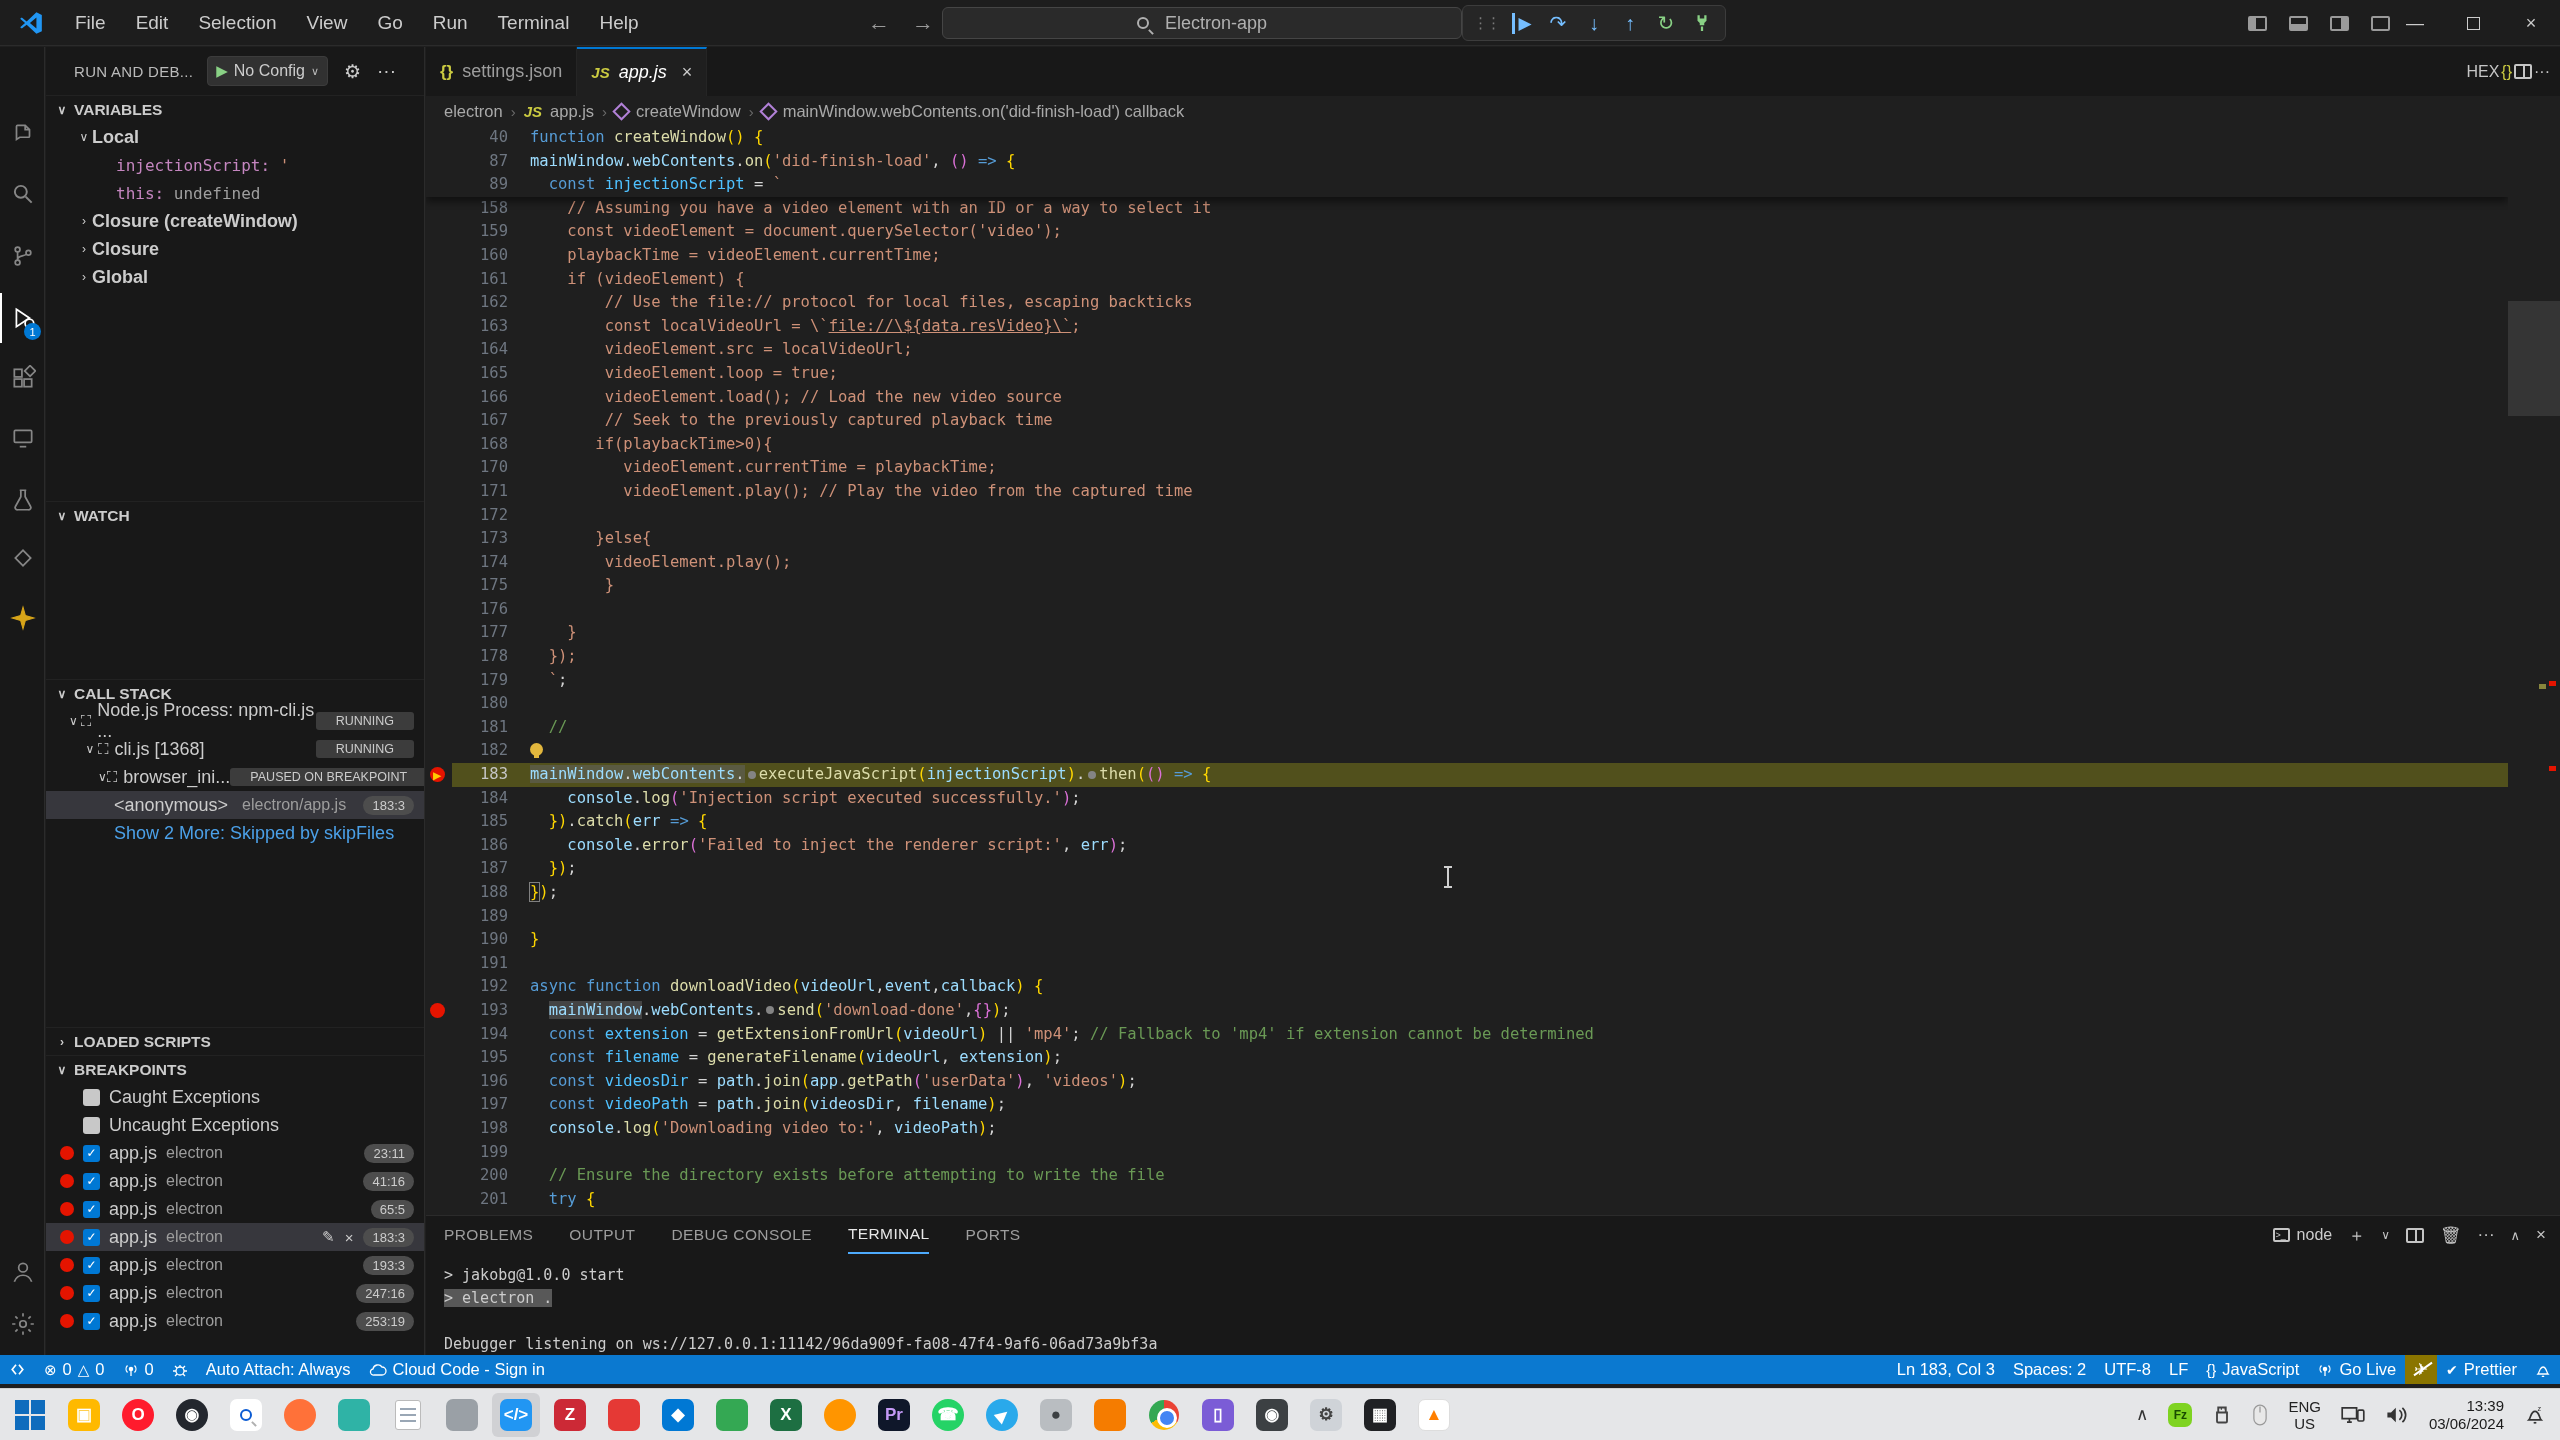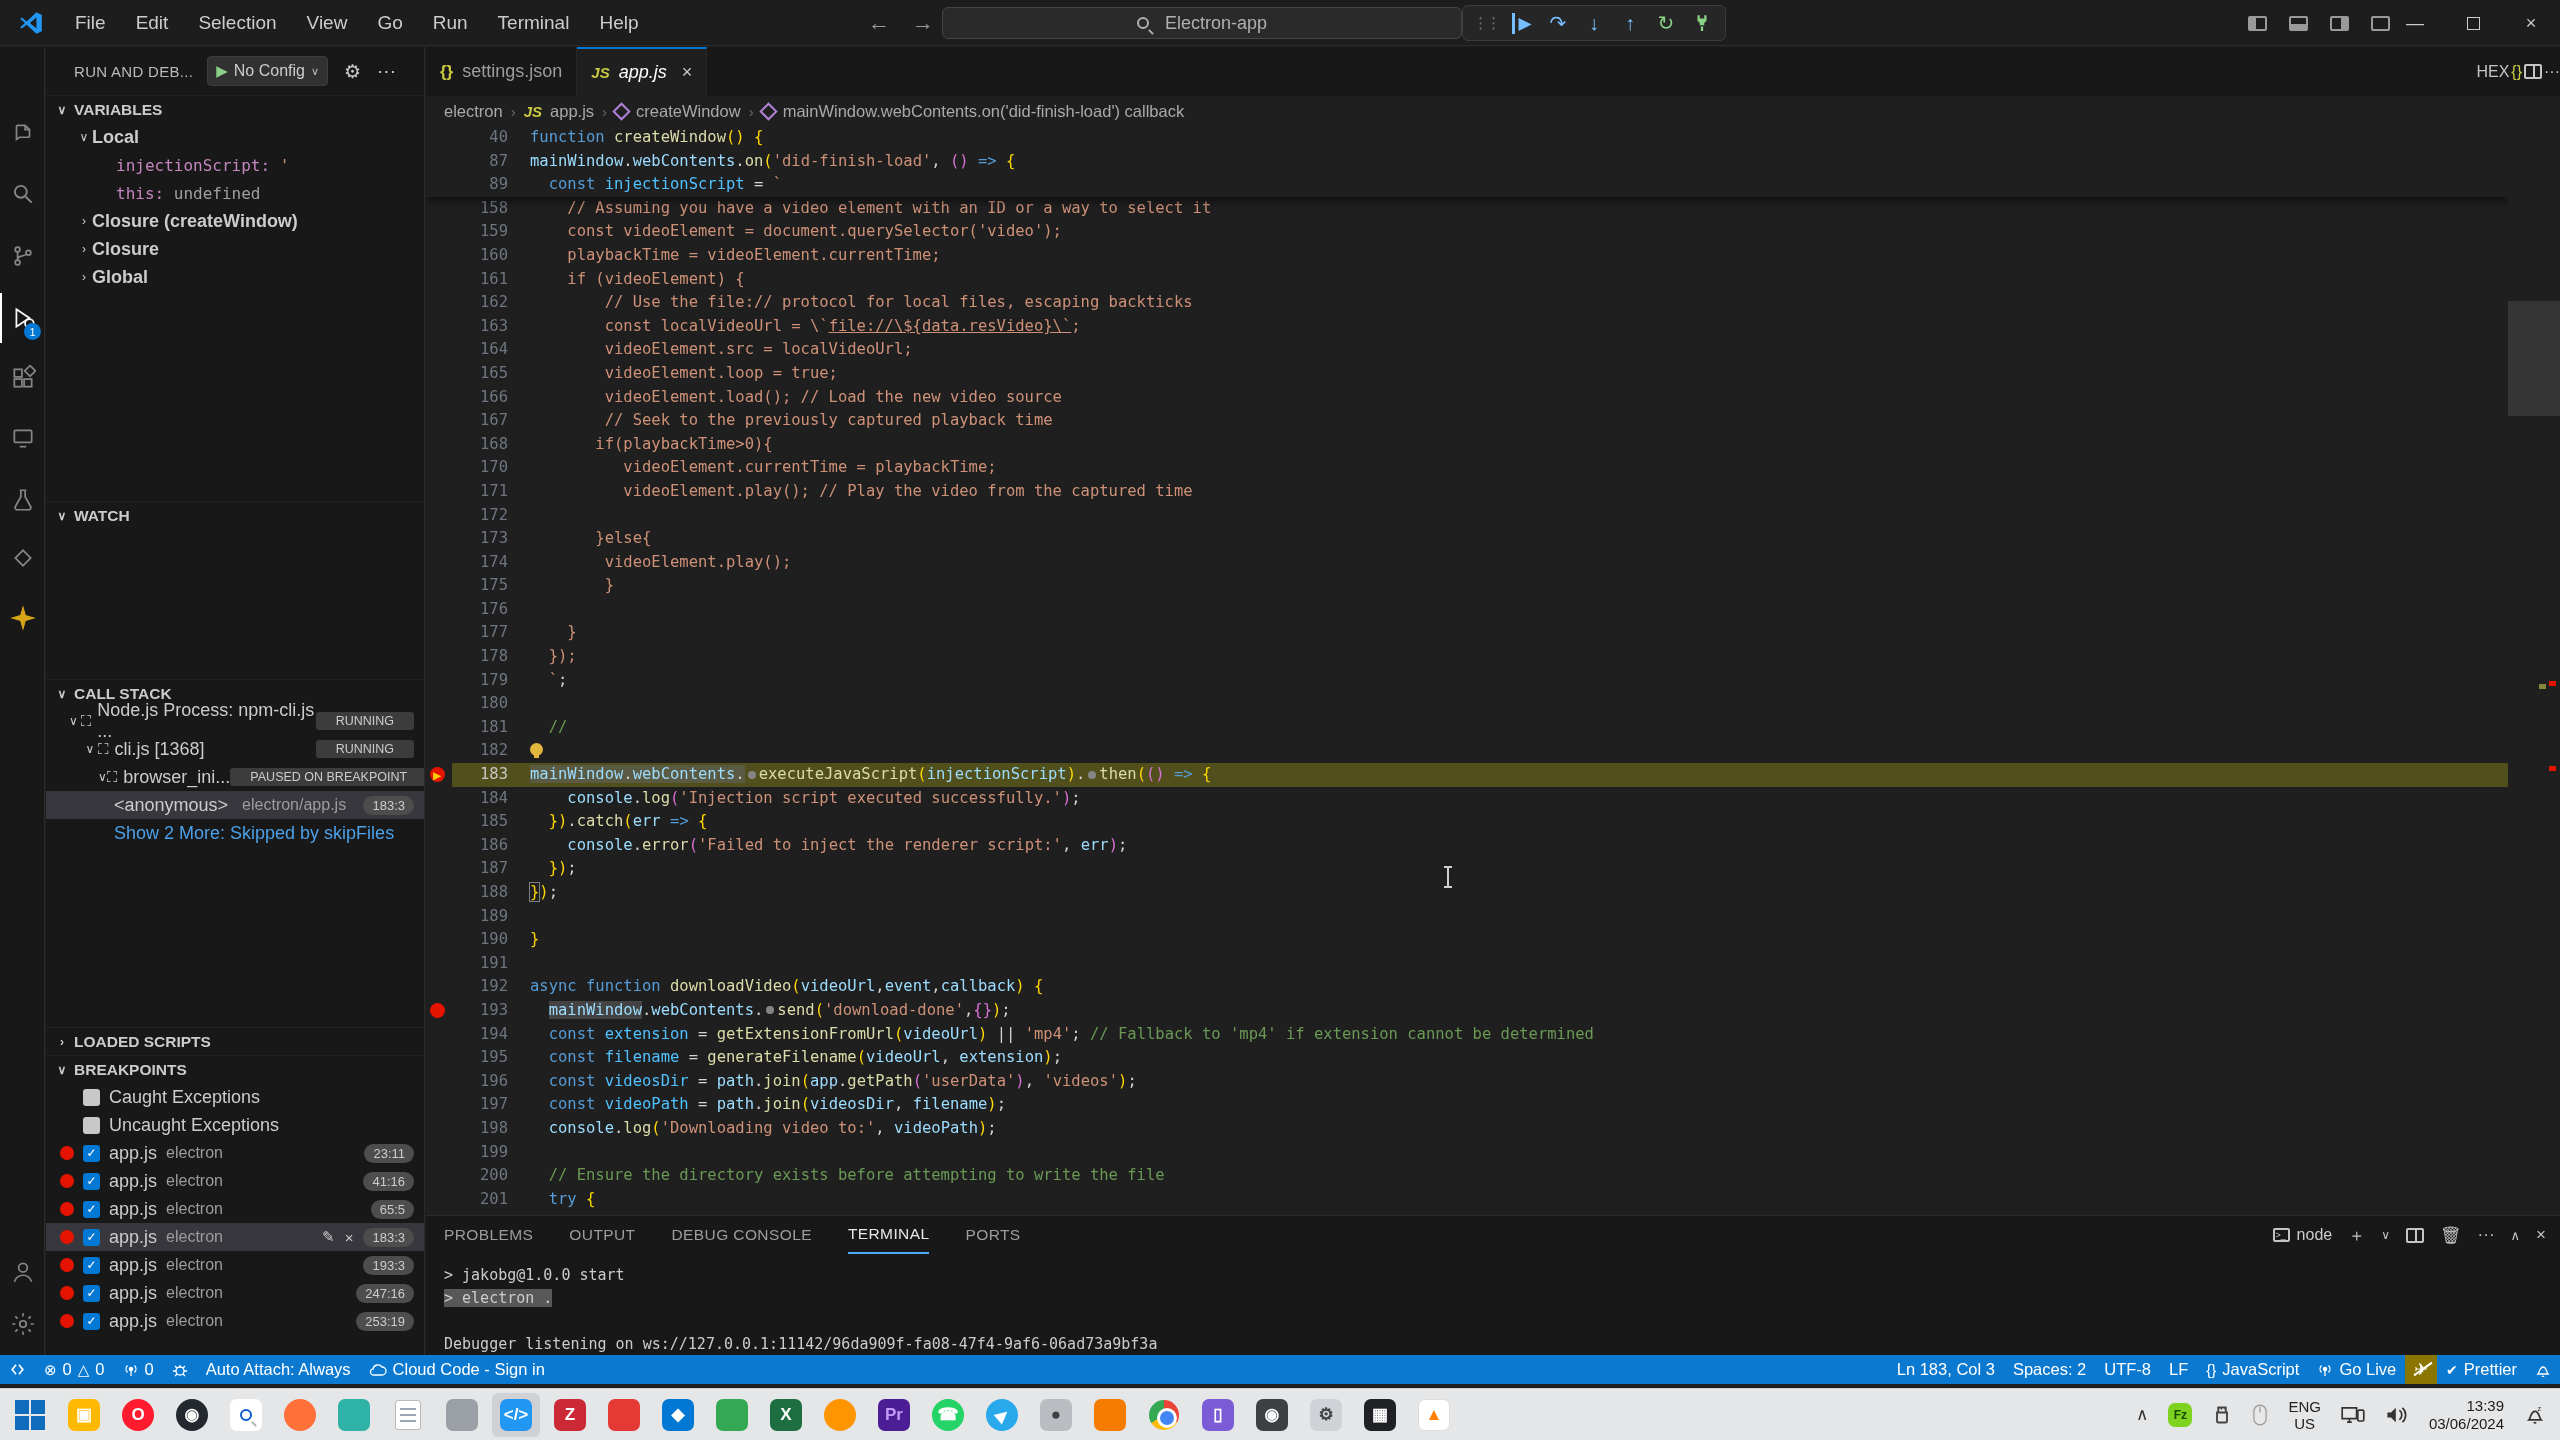--- a/index.html
+++ b/index.html
@@ -61,21 +61,21 @@
   .row-act { color:#cccccc; font-size:15px; margin-left:10px; cursor:pointer; }
 
   
   #tabbar { position:absolute; left:426px; top:47px; width:2134px; height:49px; background:#181818; display:flex; }
   .tab { height:49px; display:flex; align-items:center; padding:0 14px; gap:9px; font-size:18px; background:#181818; color:#9d9d9d; border-right:1px solid #252525; cursor:pointer; }
   .tab.active { background:#1f1f1f; color:#ffffff; border-top:2px solid #0078d4; }
   .json-ico { color:#cbcb41; font-size:17px; font-weight:bold; }
   .js-ico { color:#cbcb41; font-size:15px; font-weight:bold; font-style:italic; }
   .tab .title.preview { font-style:italic; }
   .tab-close { font-size:18px; color:#cccccc; margin-left:6px; }
-  #editor-actions { position:absolute; right:0; top:47px; height:49px; display:flex; align-items:center; gap:2px; color:#c5c5c5; font-size:16px; }
+  #editor-actions { position:absolute; right:10px; top:47px; height:49px; display:flex; align-items:center; gap:2px; color:#c5c5c5; font-size:16px; }
   .split-ico { width:18px; height:15px; border:2px solid #c5c5c5; border-radius:2px; position:relative; }
   .split-ico::after { content:""; position:absolute; left:7px; top:0; width:2px; height:100%; background:#c5c5c5; }
   #breadcrumb { position:absolute; left:426px; top:96px; width:2134px; height:30px; background:#1f1f1f; display:flex; align-items:center; gap:8px; padding-left:18px; font-size:16.5px; color:#a9a9a9; }
   .bc-sep { color:#6a6a6a; font-size:15px; }
   .sym-ico { width:13px; height:13px; border:2px solid #b180d7; transform:rotate(45deg); display:inline-block; }
 
   #editor { position:absolute; left:426px; top:126px; width:2082px; height:1089px; background:#1f1f1f; overflow:hidden; font-family:"DejaVu Sans Mono", monospace; font-size:15.5px; }
   .cline { position:relative; height:23.6px; line-height:23.6px; white-space:pre; display:flex; }
   .gutter { width:26px; flex:none; position:relative; }
   .lnum { width:56px; flex:none; text-align:right; color:#6e7681; padding-right:0; }
@@ -680,21 +680,21 @@
         <div class="tb-app">
           <div class="tb-glyph shape-square" style="background: rgb(52, 168, 83);"></div>
         </div>
         <div class="tb-app">
           <div class="tb-glyph shape-square" style="background: rgb(29, 111, 66);">X</div>
         </div>
         <div class="tb-app">
           <div class="tb-glyph shape-circle" style="background: rgb(255, 149, 0);"></div>
         </div>
         <div class="tb-app">
-          <div class="tb-glyph shape-square" style="background: #4c1d95; color: rgb(197, 154, 247);">Pr</div>
+          <div class="tb-glyph shape-square" style="background: #0f172a; color: rgb(197, 154, 247);">Pr</div>
         </div>
         <div class="tb-app">
           <div class="tb-glyph shape-circle" style="background: rgb(37, 211, 102);">☎</div>
         </div>
         <div class="tb-app">
           <div class="tb-glyph shape-circle" style="background: rgb(41, 169, 235);">
             <span class="tg-plane">▶</span>
           </div>
         </div>
         <div class="tb-app">

